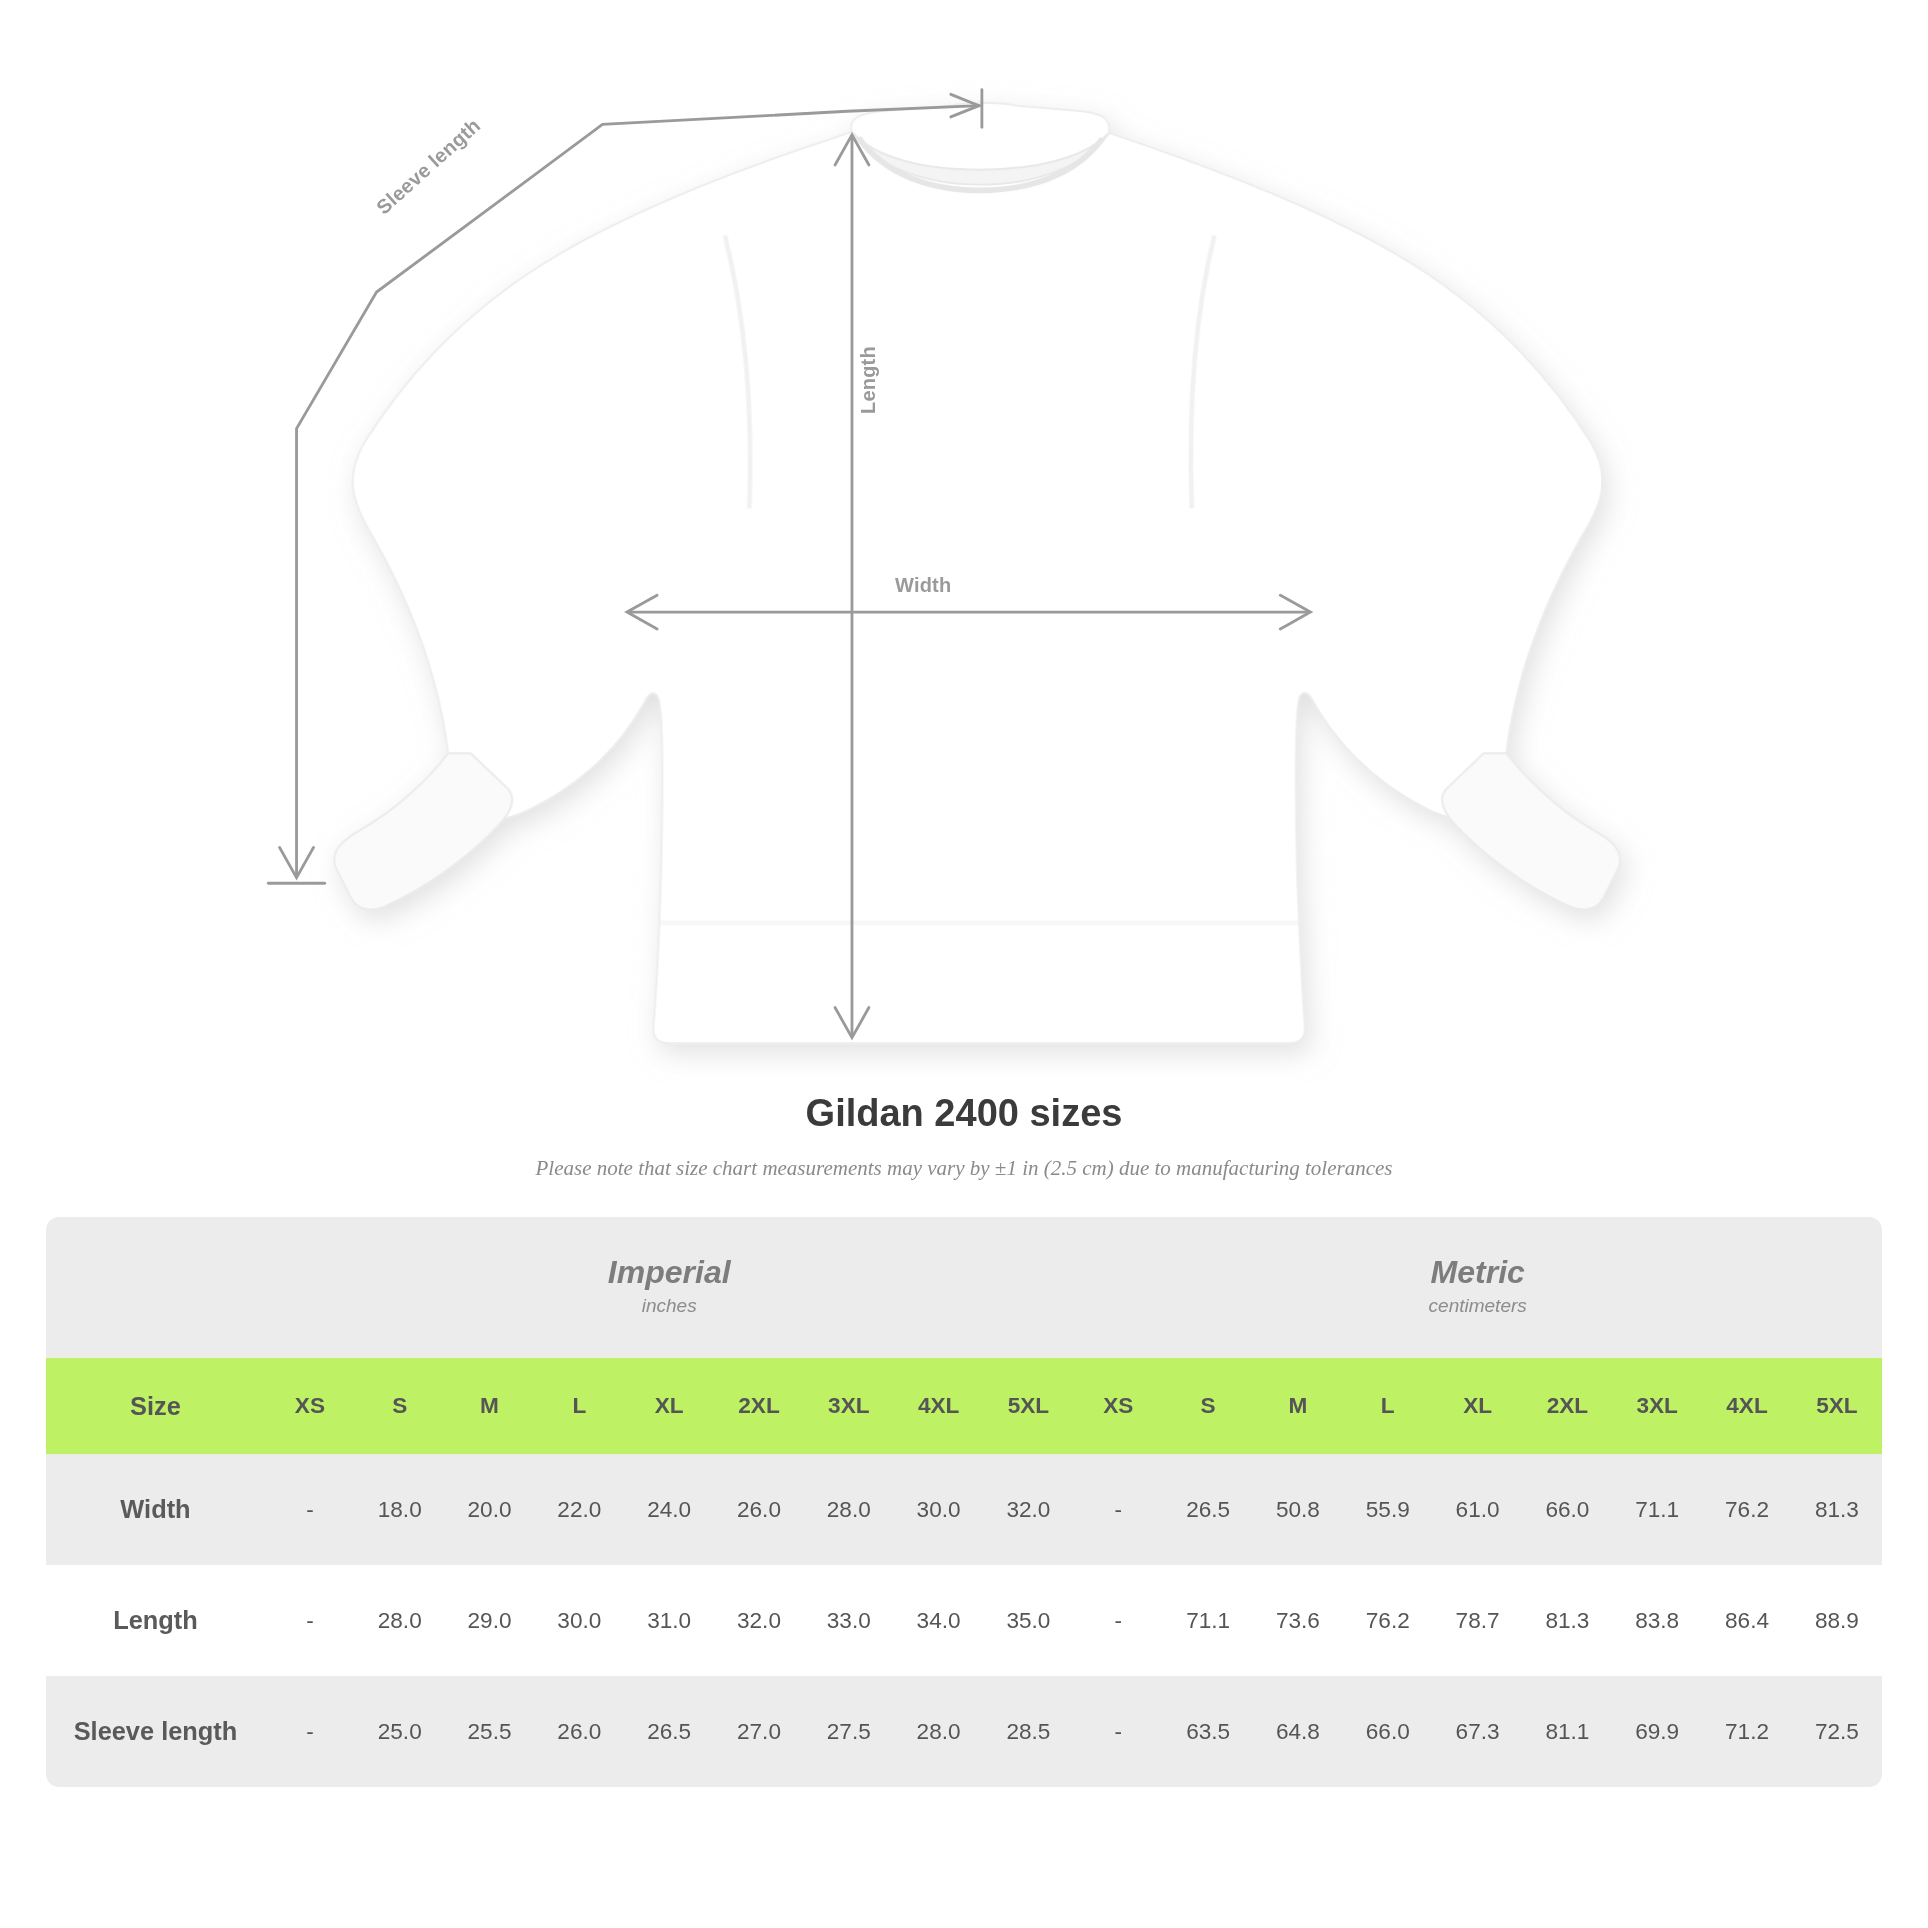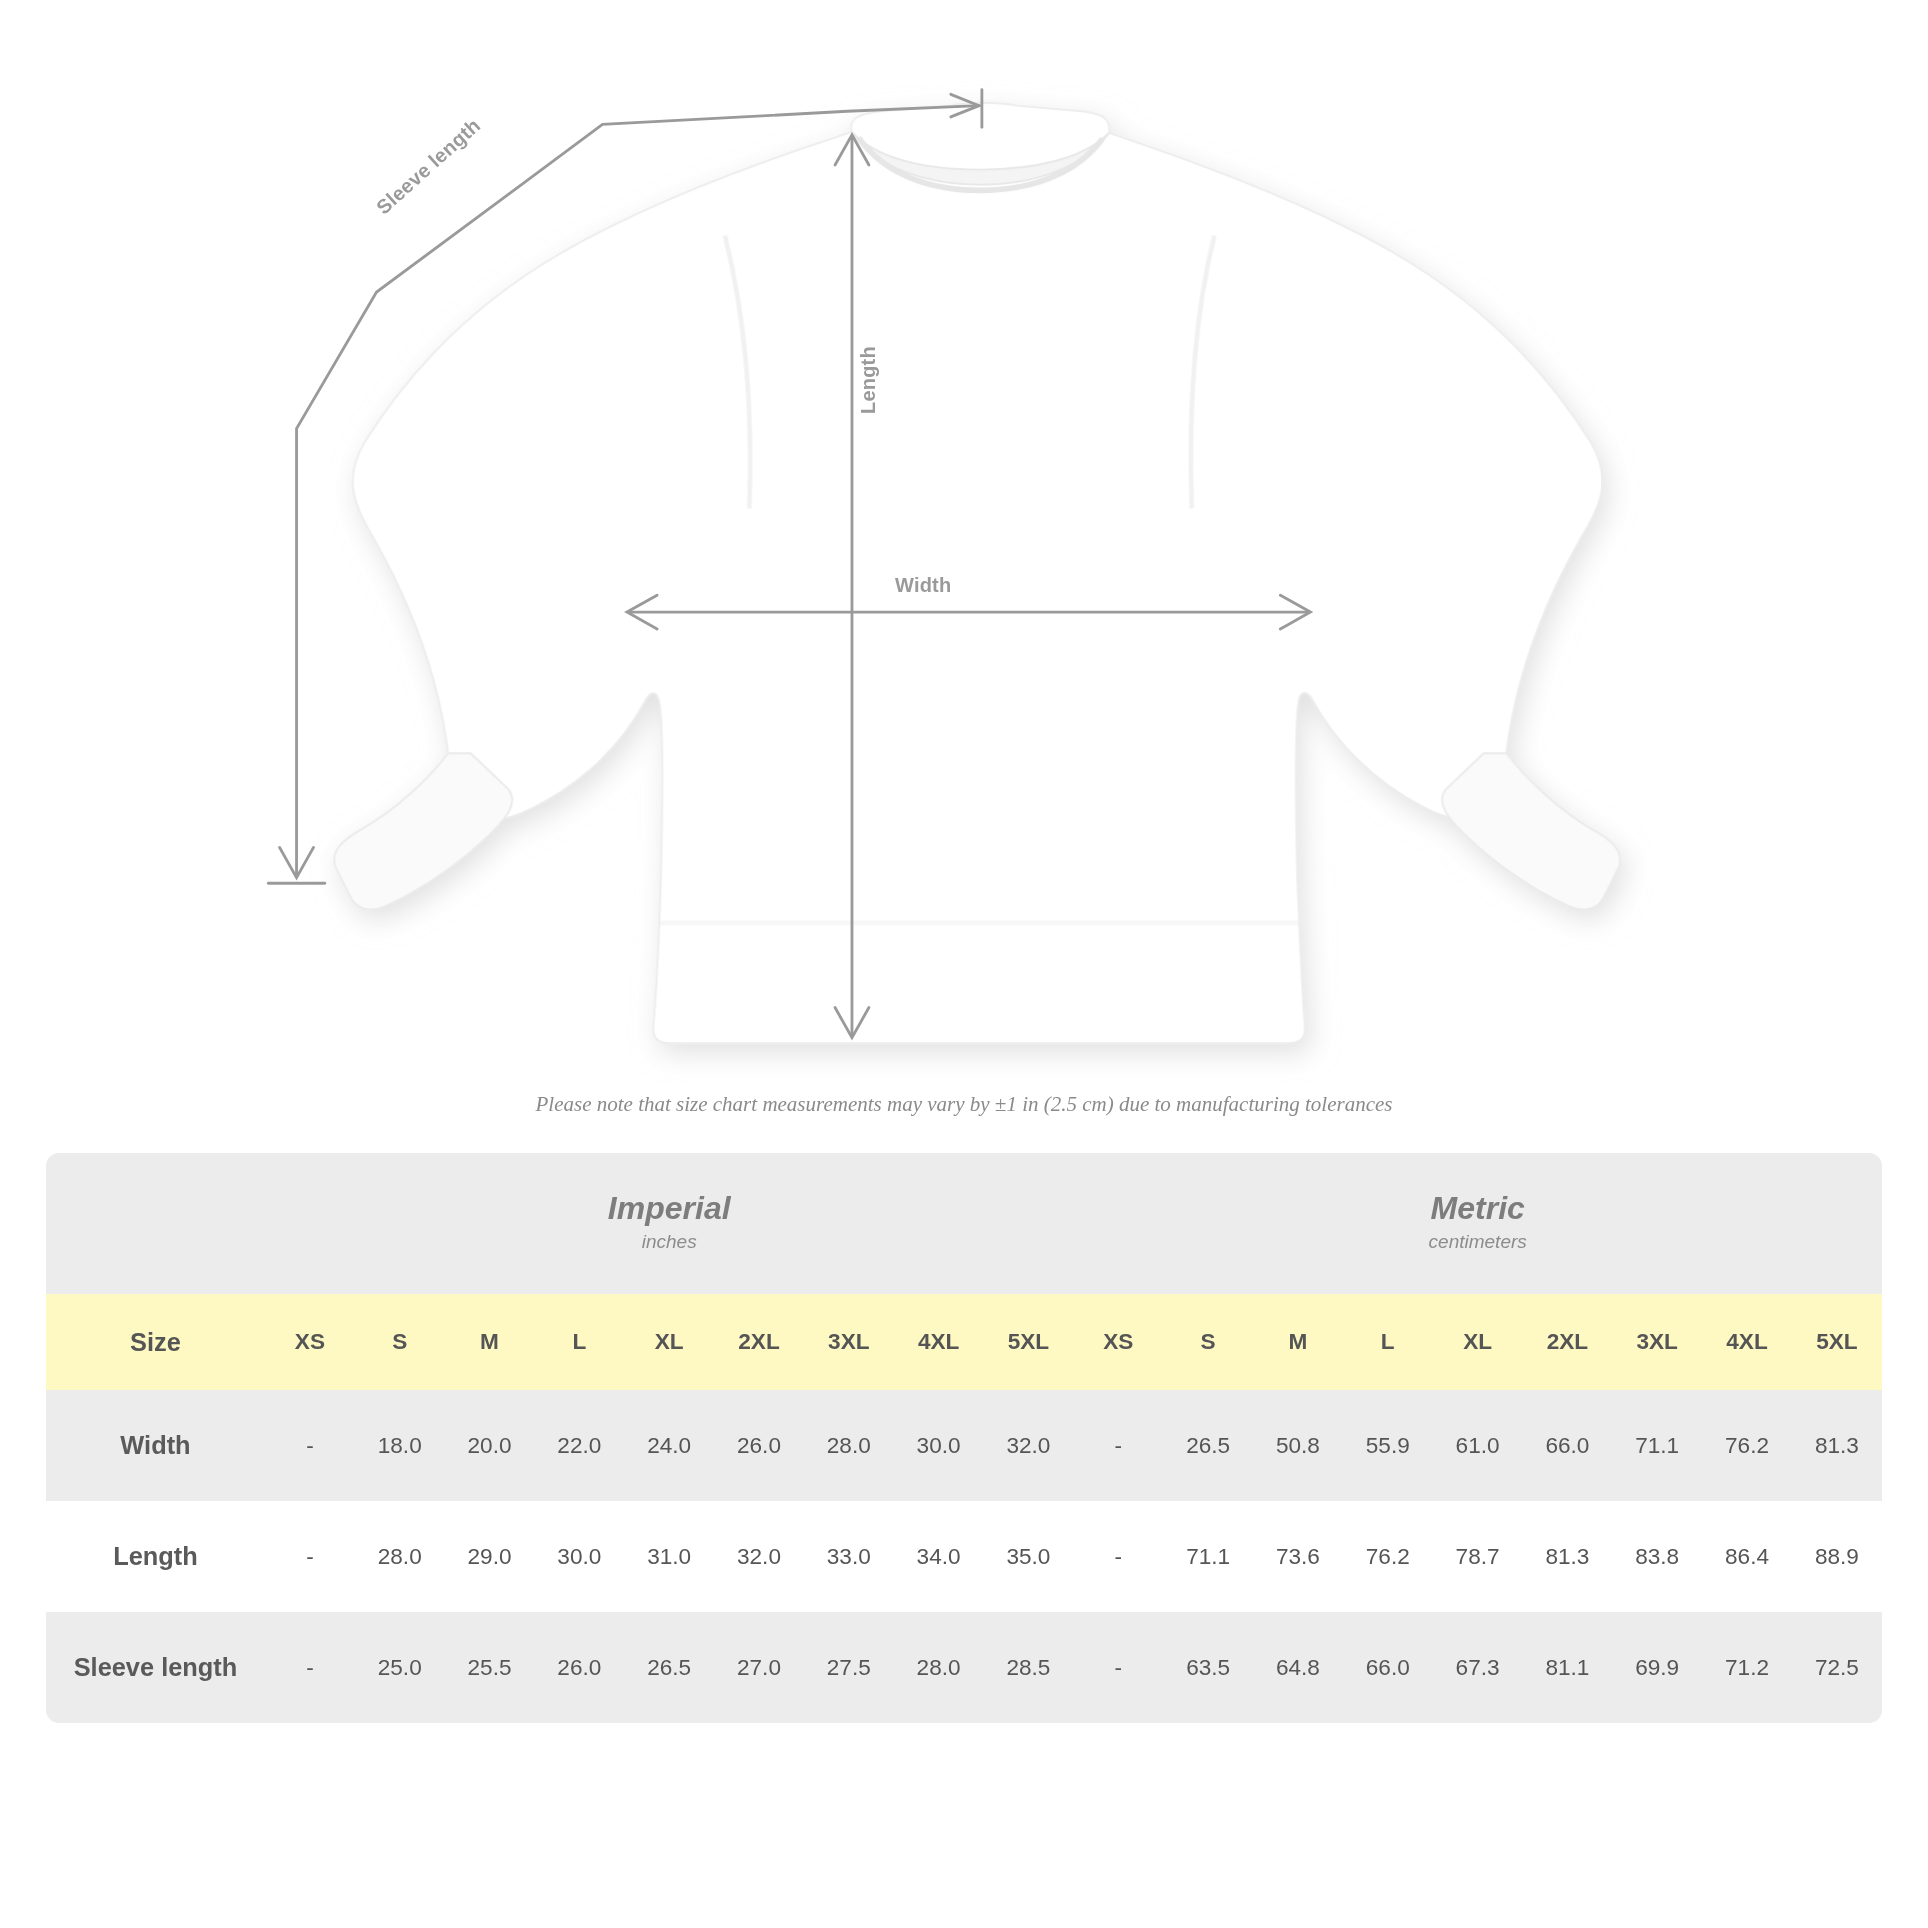--- a/index.html
+++ b/index.html
@@ -112,21 +112,21 @@
     color: #7d7d7d;
     line-height: 1.15;
   }
   .unit-sub {
     font-size: 19px;
     font-style: italic;
     color: #8c8c8c;
     line-height: 1.6;
   }
   .head-row td {
-    background: #fef9c3;
+    background: #bef264;
     height: 94px;
     font-weight: bold;
     color: #5c5c5c;
     font-size: 23.5px;
   }
   .head-row td.rowlabel {
     font-size: 25.4px;
   }
   .data-row td {
     height: 109px;
@@ -255,20 +255,21 @@
         <path d="M1360,632 L 1392,650 L 1360,668"></path>
       </g>
     </svg>
 
     <div class="anno-label label-sleeve">Sleeve length</div>
     <div class="anno-label label-length">Length</div>
     <div class="anno-label label-width">Width</div>
   </div>
 
   <div class="title-block">
+    <h1 class="chart-title">Gildan 2400 sizes</h1>
     <p class="chart-note">Please note that size chart measurements may vary by ±1 in (2.5 cm) due to manufacturing tolerances</p>
   </div>
 
   <div class="table-wrap">
     <table class="size-table">
       <colgroup>
         <col class="label-col">
         <col class="cell-col">
           <col class="cell-col">
           <col class="cell-col">

